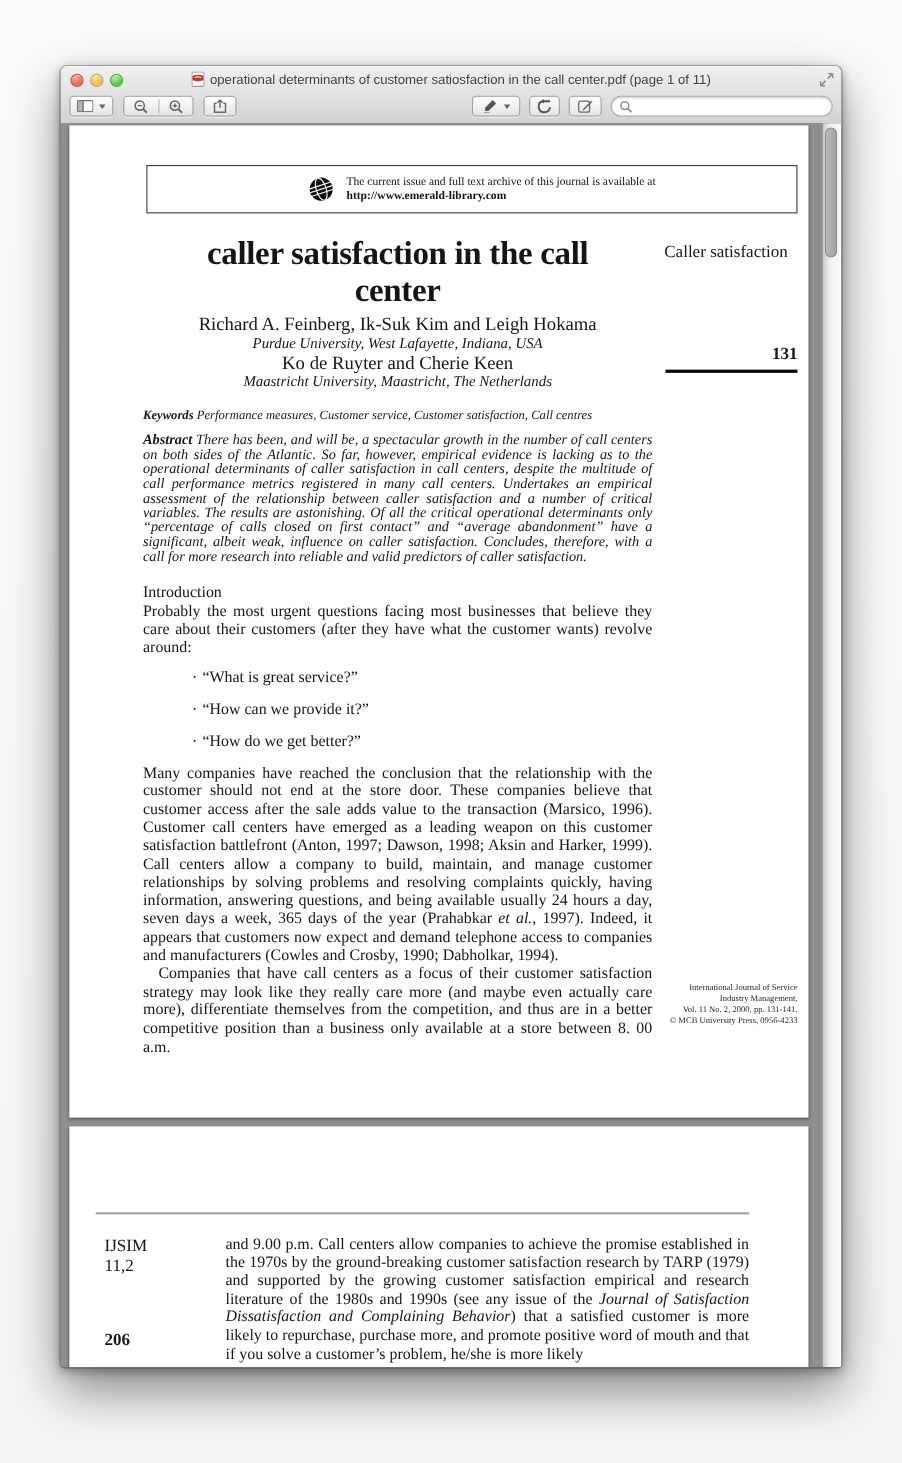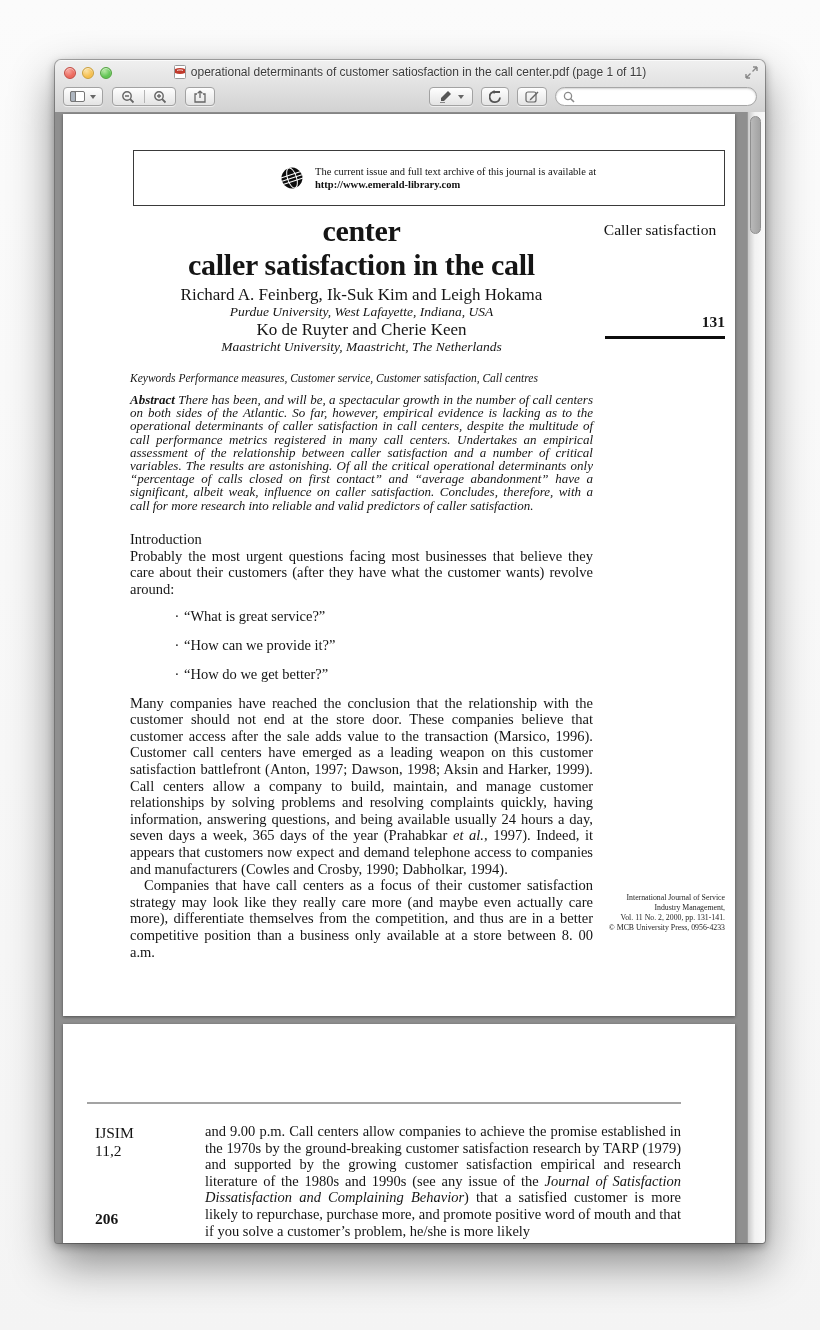--- a/index.html
+++ b/index.html
@@ -72,21 +72,21 @@
   }
   .page{
     position:absolute;left:8px;width:672px;background:#fff;
     box-shadow:0 1px 3px rgba(0,0,0,.45);
     font-family:"Liberation Serif",serif;color:#151515;
   }
   .page1{top:2px;height:902px;}
   .page2{top:912px;height:330px;}
   
   .notice{
-    position:absolute;left:70px;top:36px;width:592px;height:56px;border:1px solid #3a3a3a;
+    position:absolute;left:70px;top:36px;width:592px;height:44px;border:1px solid #3a3a3a;
     box-sizing:border-box;display:flex;align-items:center;
   }
   .notice .globe{margin-left:145px;margin-right:10px;flex:none;}
   .notice .ntext{font-size:10.5px;line-height:13px;color:#111;}
   .notice .ntext .url{font-weight:bold;}
   .maincol{position:absolute;left:67px;top:100px;width:463px;}
   .doc-title{font-size:30px;line-height:34px;font-weight:bold;text-align:center;letter-spacing:-.3px;}
   .authors{margin-top:3px;text-align:center;}
   .a-name{font-size:17px;line-height:19px;}
   .a-affil{font-size:13.5px;line-height:16px;font-style:italic;}
@@ -235,32 +235,32 @@
           <span class="url">http://www.emerald-library.com</span>
         </span>
       </div>
 
       <div class="runhead">Caller satisfaction</div>
       <div class="pageno1">131</div>
       <div class="rule131"></div>
 
       <div class="maincol">
         <div class="doc-title">
+          <div>caller satisfaction in the call</div>
           <div>center</div>
-          <div>caller satisfaction in the call</div>
         </div>
 
         <div class="authors">
           <div class="a-name">Richard A. Feinberg, Ik-Suk Kim and Leigh Hokama</div>
           <div class="a-affil">Purdue University, West Lafayette, Indiana, USA</div>
           <div class="a-name">Ko de Ruyter and Cherie Keen</div>
           <div class="a-affil">Maastricht University, Maastricht, The Netherlands</div>
         </div>
 
-        <div class="keywords"><span style="font-style: italic; font-weight: normal;">Keywords </span><span style="font-style: italic;">Performance measures, Customer service, Customer satisfaction, Call centres</span></div>
+        <div class="keywords"><span style="font-style: italic; font-weight: bold;">Keywords </span><span style="font-style: italic;">Performance measures, Customer service, Customer satisfaction, Call centres</span></div>
         <div class="abstract"><span style="font-style: italic; font-weight: bold;">Abstract </span><span style="font-style: italic;">There has been, and will be, a spectacular growth in the number of call centers on both sides of the Atlantic. So far, however, empirical evidence is lacking as to the operational determinants of caller satisfaction in call centers, despite the multitude of call performance metrics registered in many call centers. Undertakes an empirical assessment of the relationship between caller satisfaction and a number of critical variables. The results are astonishing. Of all the critical operational determinants only “percentage of calls closed on first contact” and “average abandonment” have a significant, albeit weak, influence on caller satisfaction. Concludes, therefore, with a call for more research into reliable and valid predictors of caller satisfaction.</span></div>
 
         <div class="sect-head">Introduction</div>
         <div class="bodytext intro-para">Probably the most urgent questions facing most businesses that believe they care about their customers (after they have what the customer wants) revolve around:</div>
 
         <div class="bullets">
           <div class="bullet-item">
             <span class="bullet-dot">·</span>
             <span>“What is great service?”</span>
           </div>

